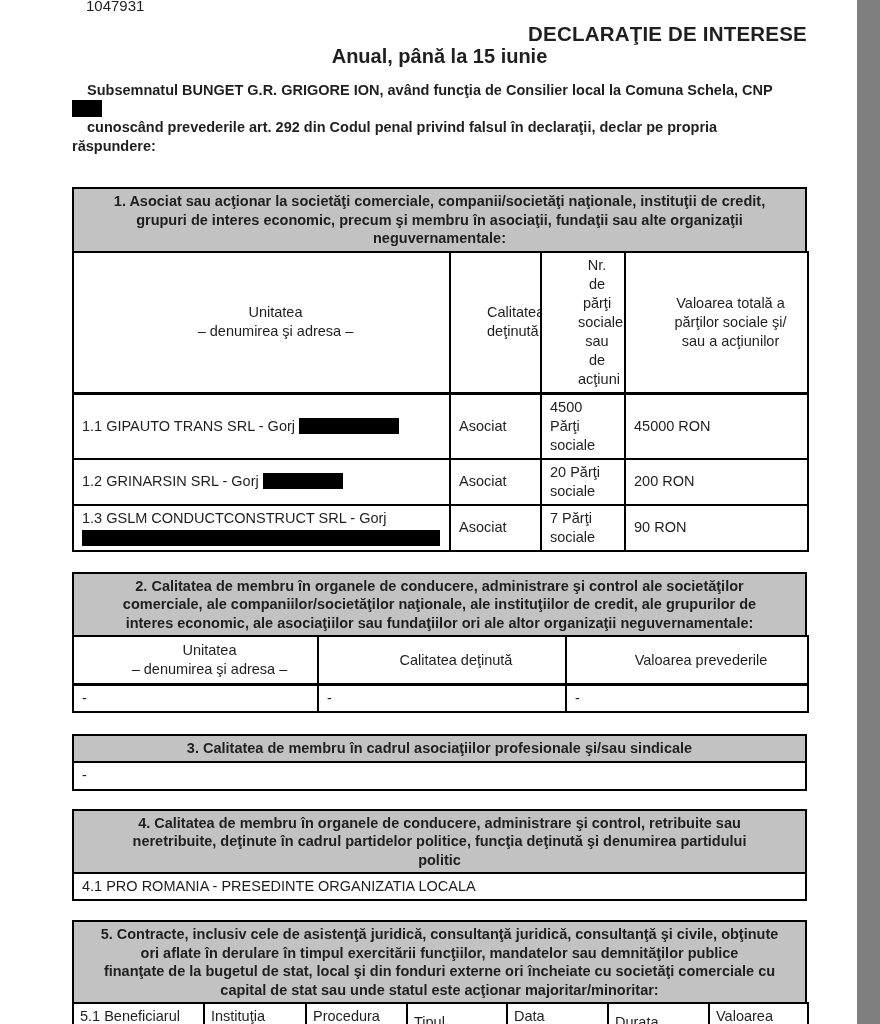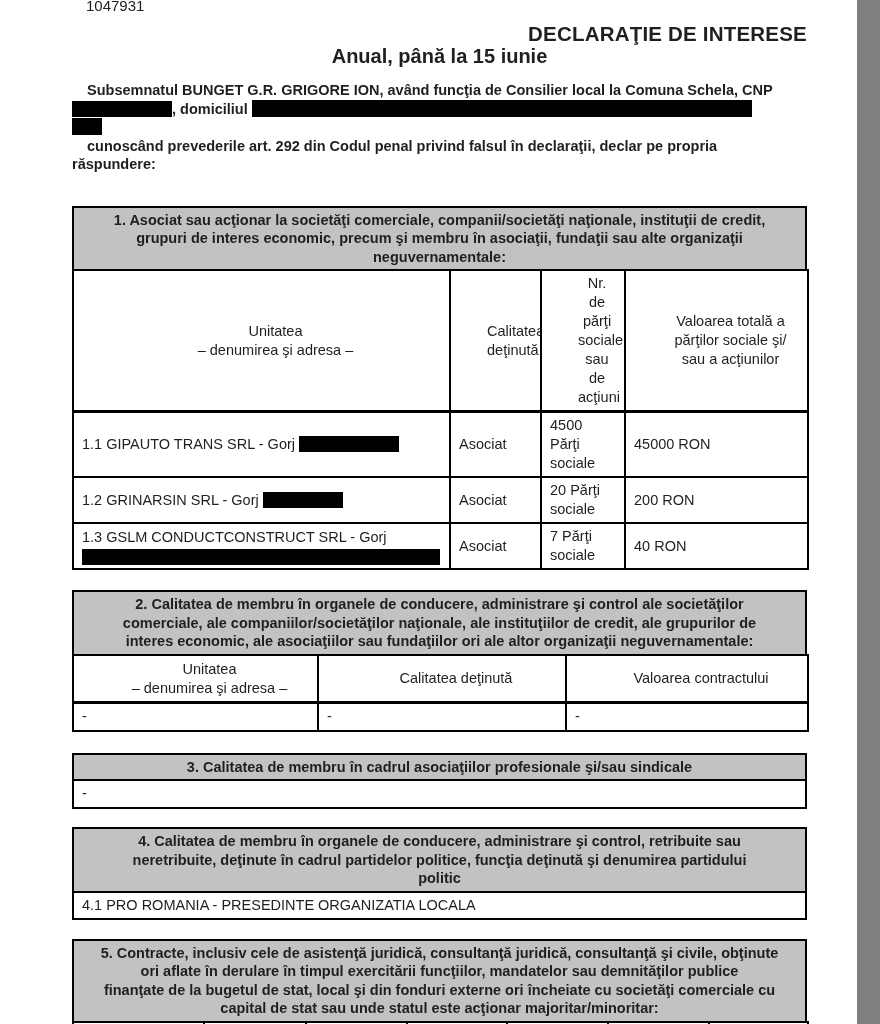--- a/index.html
+++ b/index.html
@@ -109,21 +109,20 @@
 
 <div class="doc">
 
   <div class="doc-number">1047931</div>
 
   <div class="title">DECLARAŢIE DE INTERESE</div>
   <div class="subtitle">Anual, până la 15 iunie</div>
 
   <div class="intro">
     <div class="indent">Subsemnatul BUNGET G.R. GRIGORE ION, având funcţia de Consilier local la Comuna Schela, CNP</div>
-    <div><span class="redact" style="width:100px;"></span><span>, domiciliul</span> <span class="redact" style="width:500px;height:17px;"></span></div>
     <div><span class="redact" style="width:30px;height:17px;"></span></div>
     <div class="indent">cunoscând prevederile art. 292 din Codul penal privind falsul în declaraţii, declar pe propria</div>
     <div>răspundere:</div>
   </div>
 
   <div class="section m-s1">
     <div class="sec-title">1. Asociat sau acţionar la societăţi comerciale, companii/societăţi naţionale, instituţii de credit,
 grupuri de interes economic, precum şi membru în asociaţii, fundaţii sau alte organizaţii
 neguvernamentale:</div>
     <table>
@@ -157,42 +156,42 @@
       <tr class="d-row">
         <td class="cell"><span>1.2 GRINARSIN SRL - Gorj</span> <span class="redact" style="width:80px;"></span></td>
         <td class="cell">Asociat</td>
         <td class="cell">20 Părţi sociale</td>
         <td class="cell">200 RON</td>
       </tr>
       <tr class="d-row">
         <td class="cell"><span>1.3 GSLM CONDUCTCONSTRUCT SRL - Gorj</span><span class="redact bar-block" style="width:358px;"></span></td>
         <td class="cell">Asociat</td>
         <td class="cell">7 Părţi sociale</td>
-        <td class="cell">40 RON</td>
+        <td class="cell">90 RON</td>
       </tr>
     </tbody>
       </table>
   </div>
 
   <div class="section m-s2">
     <div class="sec-title">2. Calitatea de membru în organele de conducere, administrare şi control ale societăţilor
 comerciale, ale companiilor/societăţilor naţionale, ale instituţiilor de credit, ale grupurilor de
 interes economic, ale asociaţiilor sau fundaţiilor ori ale altor organizaţii neguvernamentale:</div>
     <table>
       <colgroup>
           <col style="width:245px">
           <col style="width:248px">
           <col style="width:242px">
         </colgroup>
       <tbody>
           <tr class="colhead h-row2">
         <td>Unitatea
 – denumirea şi adresa –</td>
         <td>Calitatea deţinută</td>
-        <td>Valoarea contractului</td>
+        <td>Valoarea prevederile</td>
       </tr>
       <tr class="dash-row">
         <td>-</td>
         <td>-</td>
         <td>-</td>
       </tr>
     </tbody>
       </table>
   </div>
 

